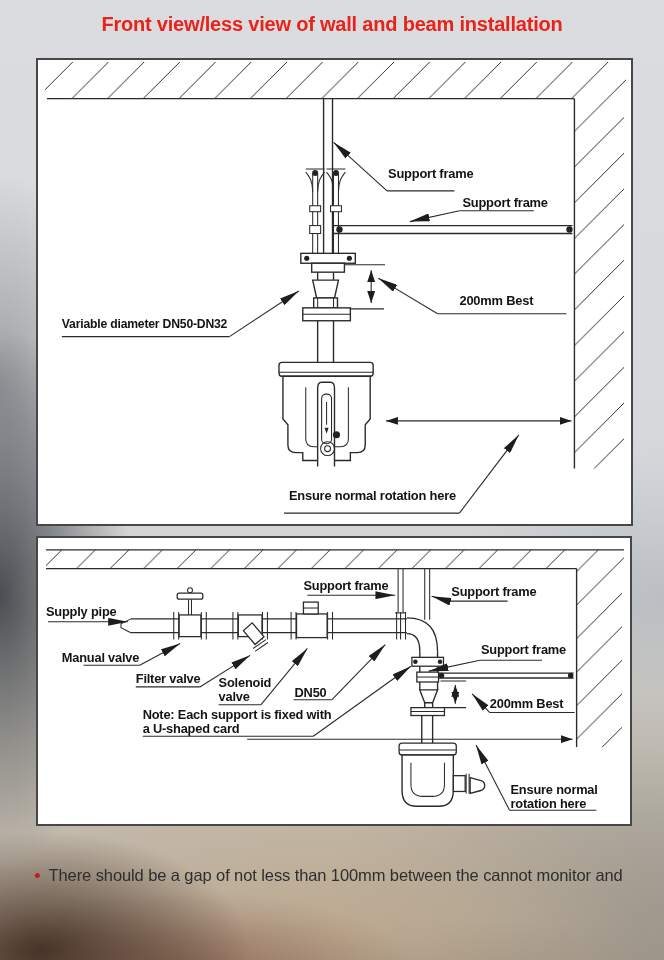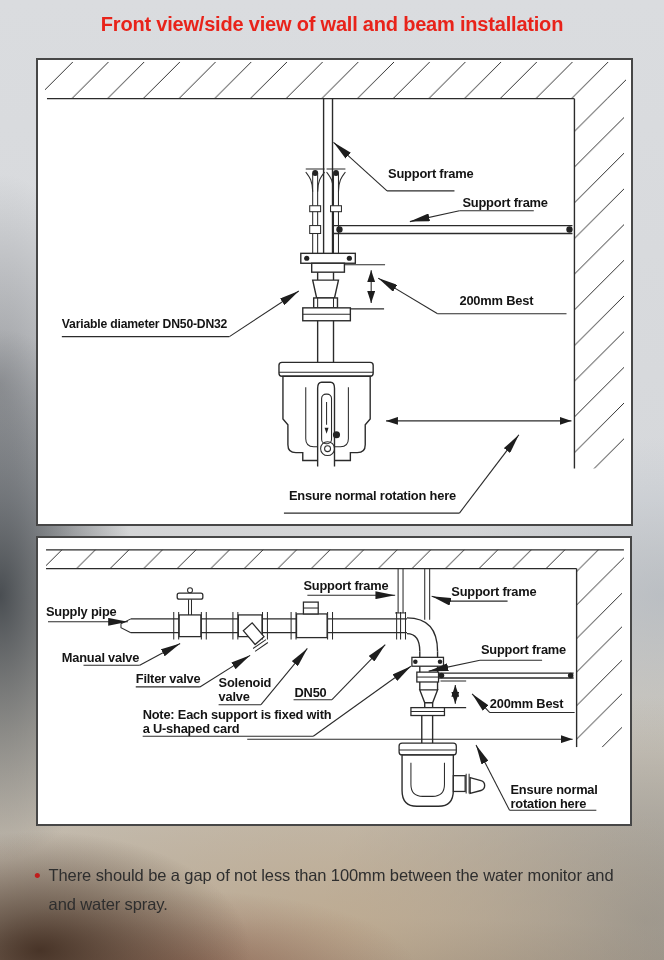--- a/index.html
+++ b/index.html
@@ -37,21 +37,21 @@
   .footnote{
     position:absolute;left:34px;top:861px;width:622px;display:flex;align-items:flex-start;
     font-size:16.5px;line-height:29px;color:#2e2e2e;letter-spacing:-.1px;
   }
   .footnote .bullet{color:#c01d1d;font-size:19px;margin:0 8px 0 0;line-height:29px;}
   .footnote .fl{white-space:nowrap;}
 </style>
 </head>
 <body>
 
-<div class="title" style="color: rgb(232, 35, 26);">Front view/side view of wall and beam installation</div>
+<div class="title" style="color: rgb(232, 35, 26);">Front view/less view of wall and beam installation</div>
 
 <div class="panel" id="panel-top">
 <svg viewBox="0 0 596 468">
   <defs>
     <pattern id="p1hatch" patternUnits="userSpaceOnUse" width="36" height="36">
       <path d="M-2,38 L38,-2" stroke="#2e2e2e" stroke-width="1"></path>
     </pattern>
     <marker id="p1ah" markerUnits="userSpaceOnUse" markerWidth="20" markerHeight="8" refX="20" refY="4" orient="auto">
       <path d="M0,0 L20,4 L0,8 Z" fill="#1d1d1d"></path>
     </marker>
@@ -336,16 +336,15 @@
     <text x="477" y="274">rotation here</text>
     <path class="lead" d="M564,276 H476"></path>
     <line class="lead" x1="476" y1="276" x2="442" y2="210" marker-end="url(#p2ah)"></line>
   </g>
 </svg>
 </div>
 
 <div class="footnote">
   <span class="bullet" style="color: rgb(192, 29, 29);">•</span>
   <div>
-    <div class="fl">There should be a gap of not less than 100mm between the water monitor and</div>
-    <div class="fl">and water spray.</div>
+    <div class="fl">There should be a gap of not less than 100mm between the cannot monitor and</div>
   </div>
 </div>
 
 </body></html>

